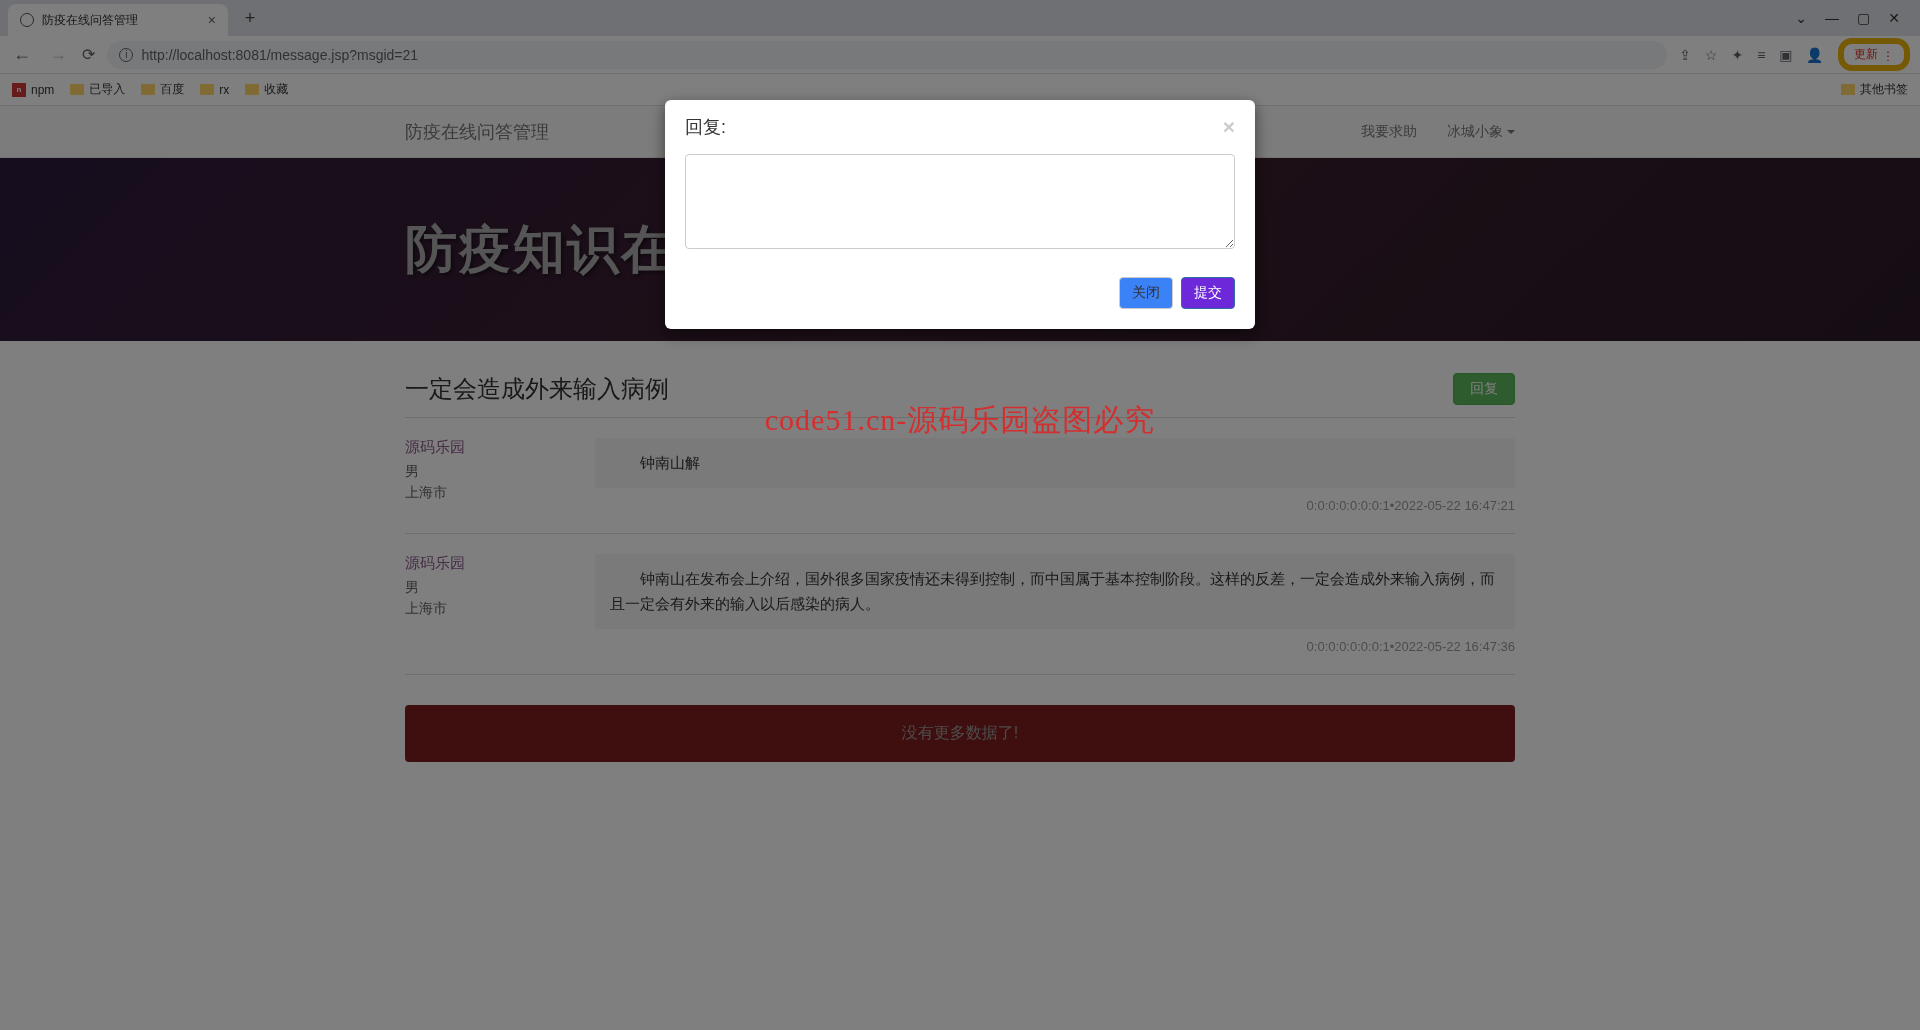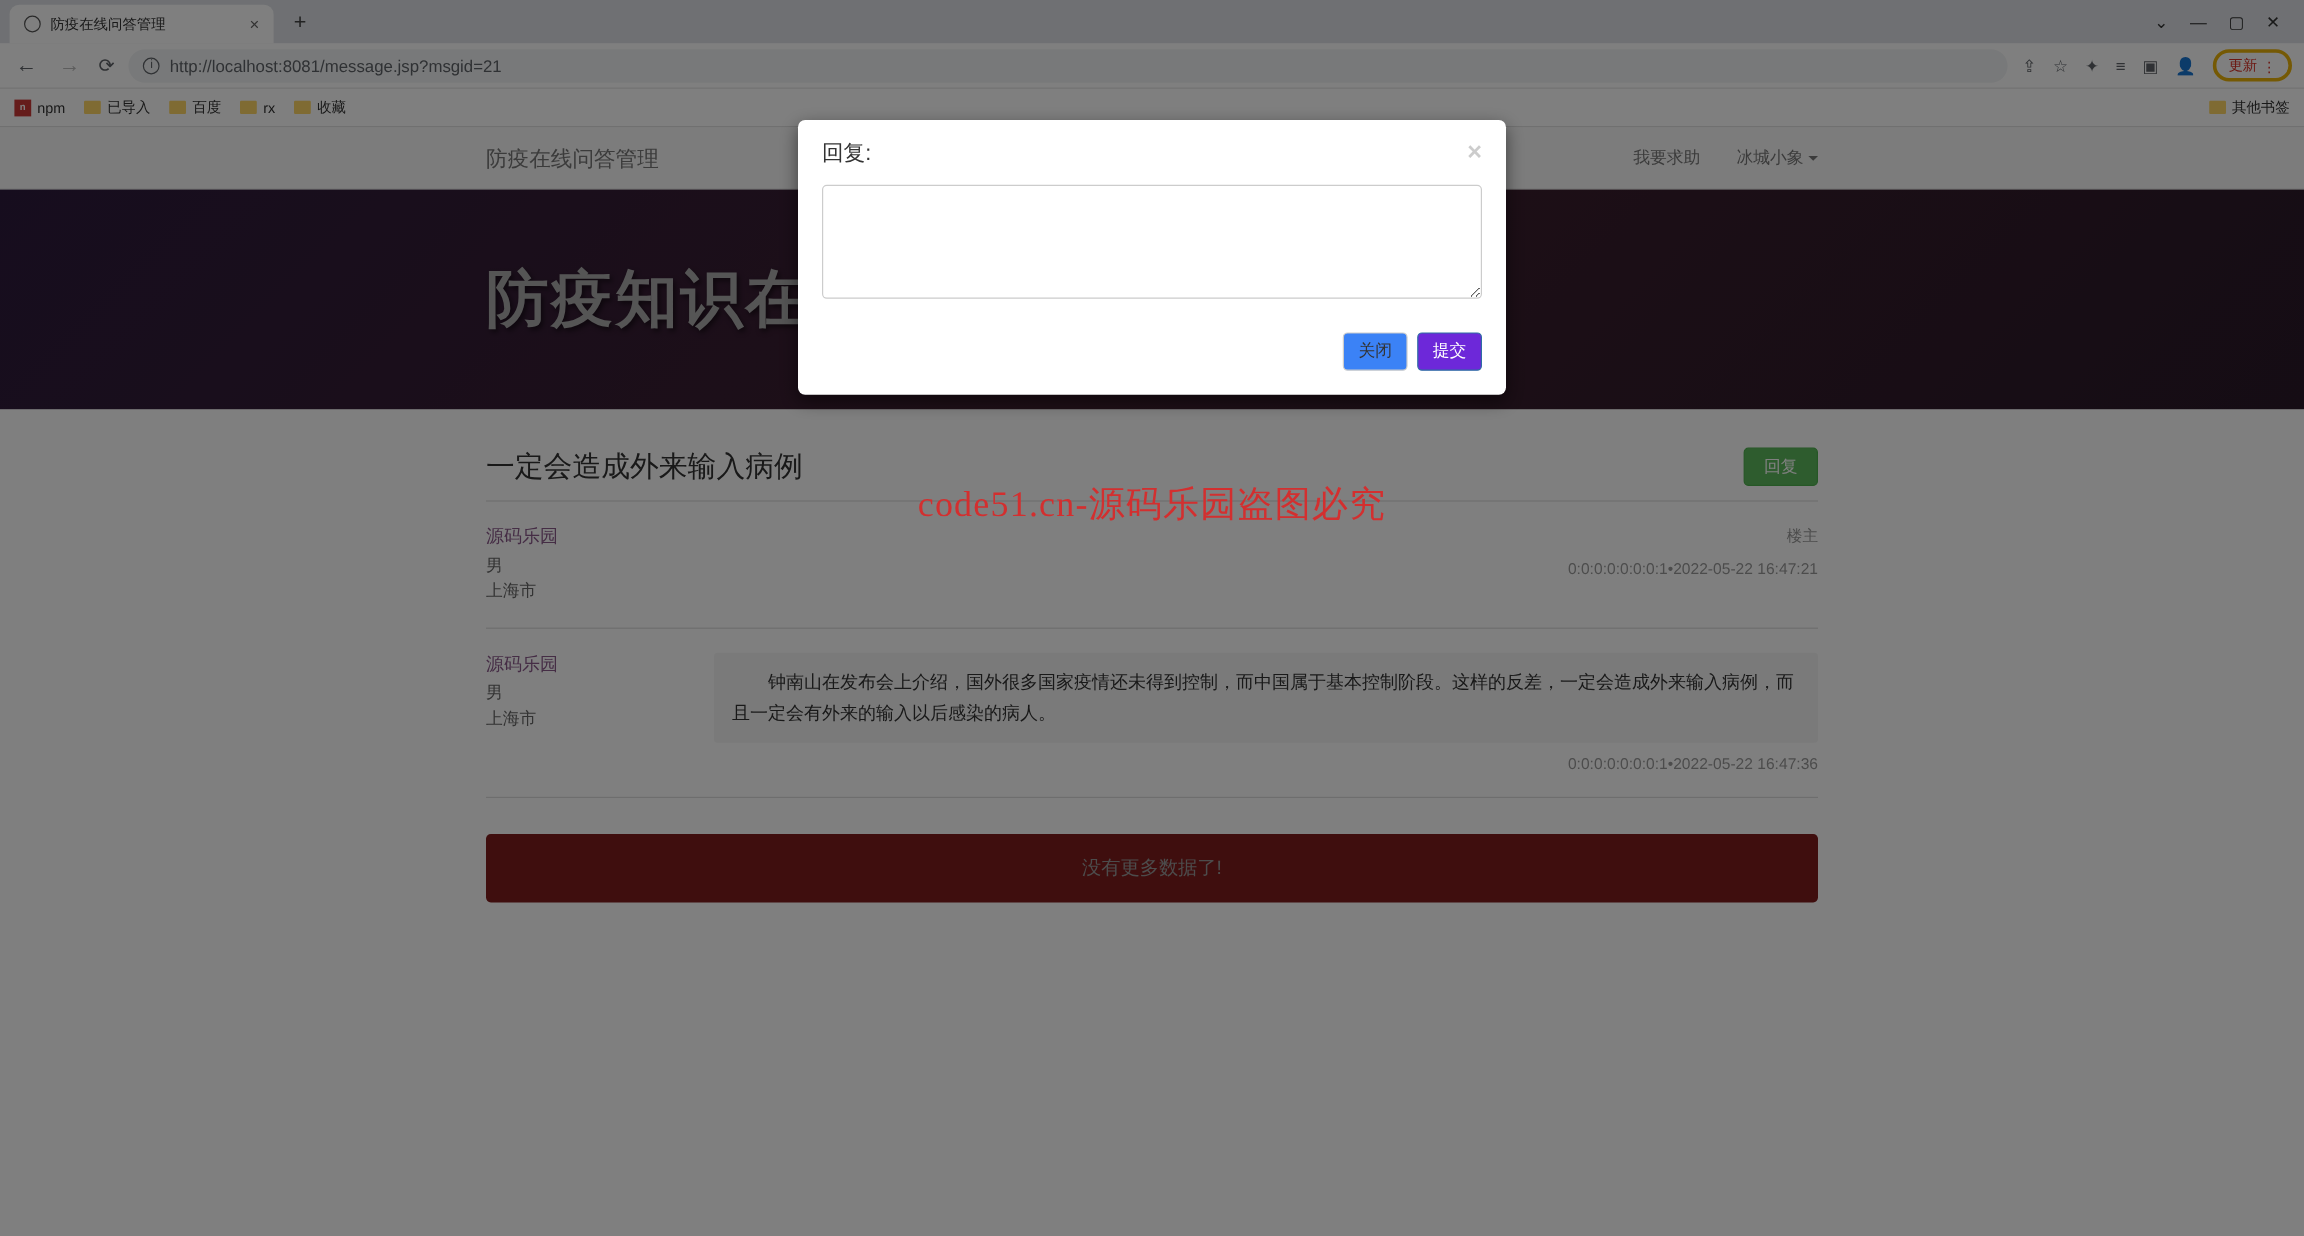--- a/index.html
+++ b/index.html
@@ -16,21 +16,21 @@
 .window-controls span { font-size: 14px; cursor: pointer; }
 
 .addr-bar { display: flex; align-items: center; height: 38px; background: #fff; padding: 0 10px; gap: 12px; border-bottom: 1px solid #e0e0e0; }
 .nav-arrow { color: #5f6368; font-size: 18px; width: 24px; text-align: center; cursor: pointer; }
 .nav-arrow.disabled { color: #bbb; }
 .reload { color: #5f6368; font-size: 16px; cursor: pointer; }
 .url-field { flex: 1; display: flex; align-items: center; background: #f1f3f4; border-radius: 14px; height: 28px; padding: 0 12px; font-size: 14px; color: #333; gap: 8px; }
 .url-field .info-icon { width: 14px; height: 14px; border: 1px solid #5f6368; border-radius: 50%; display: flex; align-items: center; justify-content: center; font-size: 10px; color: #5f6368; }
 .url-text { color: #5f6368; }
 .right-icons { display: flex; align-items: center; gap: 14px; color: #5f6368; }
-.update-btn { border: 3px solid #eab308; color: #d93025; border-radius: 14px; padding: 2px 10px; font-size: 12px; display: flex; align-items: flex-end; gap: 4px; }
+.update-btn { border: 6px solid #eab308; color: #d93025; border-radius: 14px; padding: 2px 10px; font-size: 12px; display: flex; align-items: flex-end; gap: 4px; }
 
 .bookmark-bar { display: flex; align-items: center; height: 32px; background: #fff; padding: 0 12px; gap: 16px; border-bottom: 1px solid #e0e0e0; font-size: 12px; color: #333; }
 .bookmark-item { display: flex; align-items: center; gap: 5px; cursor: pointer; }
 .bookmark-bar .folder { width: 14px; height: 11px; background: #ffd666; border-radius: 1px; }
 .bookmark-bar .npm-icon { width: 14px; height: 14px; background: #cb3837; color: #fff; display: flex; align-items: center; justify-content: center; font-size: 8px; font-weight: bold; }
 .bookmark-bar .spacer { flex: 1; }
 
 
 .page-container { position: relative; }
 .navbar { background: #f8f8f8; border-bottom: 1px solid #e7e7e7; height: 52px; display: flex; align-items: center; padding: 0; }
@@ -171,21 +171,23 @@
       <button class="reply-btn">回复</button>
     </div>
 
     <div class="post">
       <div class="post-user">
         <div class="user-name">源码乐园</div>
         <div class="user-meta">男</div>
         <div class="user-meta">上海市</div>
       </div>
       <div class="post-body">
-        <div class="floor-label">楼主</div>
+        <div class="post-content">
+            <p>钟南山解</p>
+          </div>
         <div class="post-footer">0:0:0:0:0:0:0:1•2022-05-22 16:47:21</div>
       </div>
     </div>
 
     <div class="post">
       <div class="post-user">
         <div class="user-name">源码乐园</div>
         <div class="user-meta">男</div>
         <div class="user-meta">上海市</div>
       </div>

